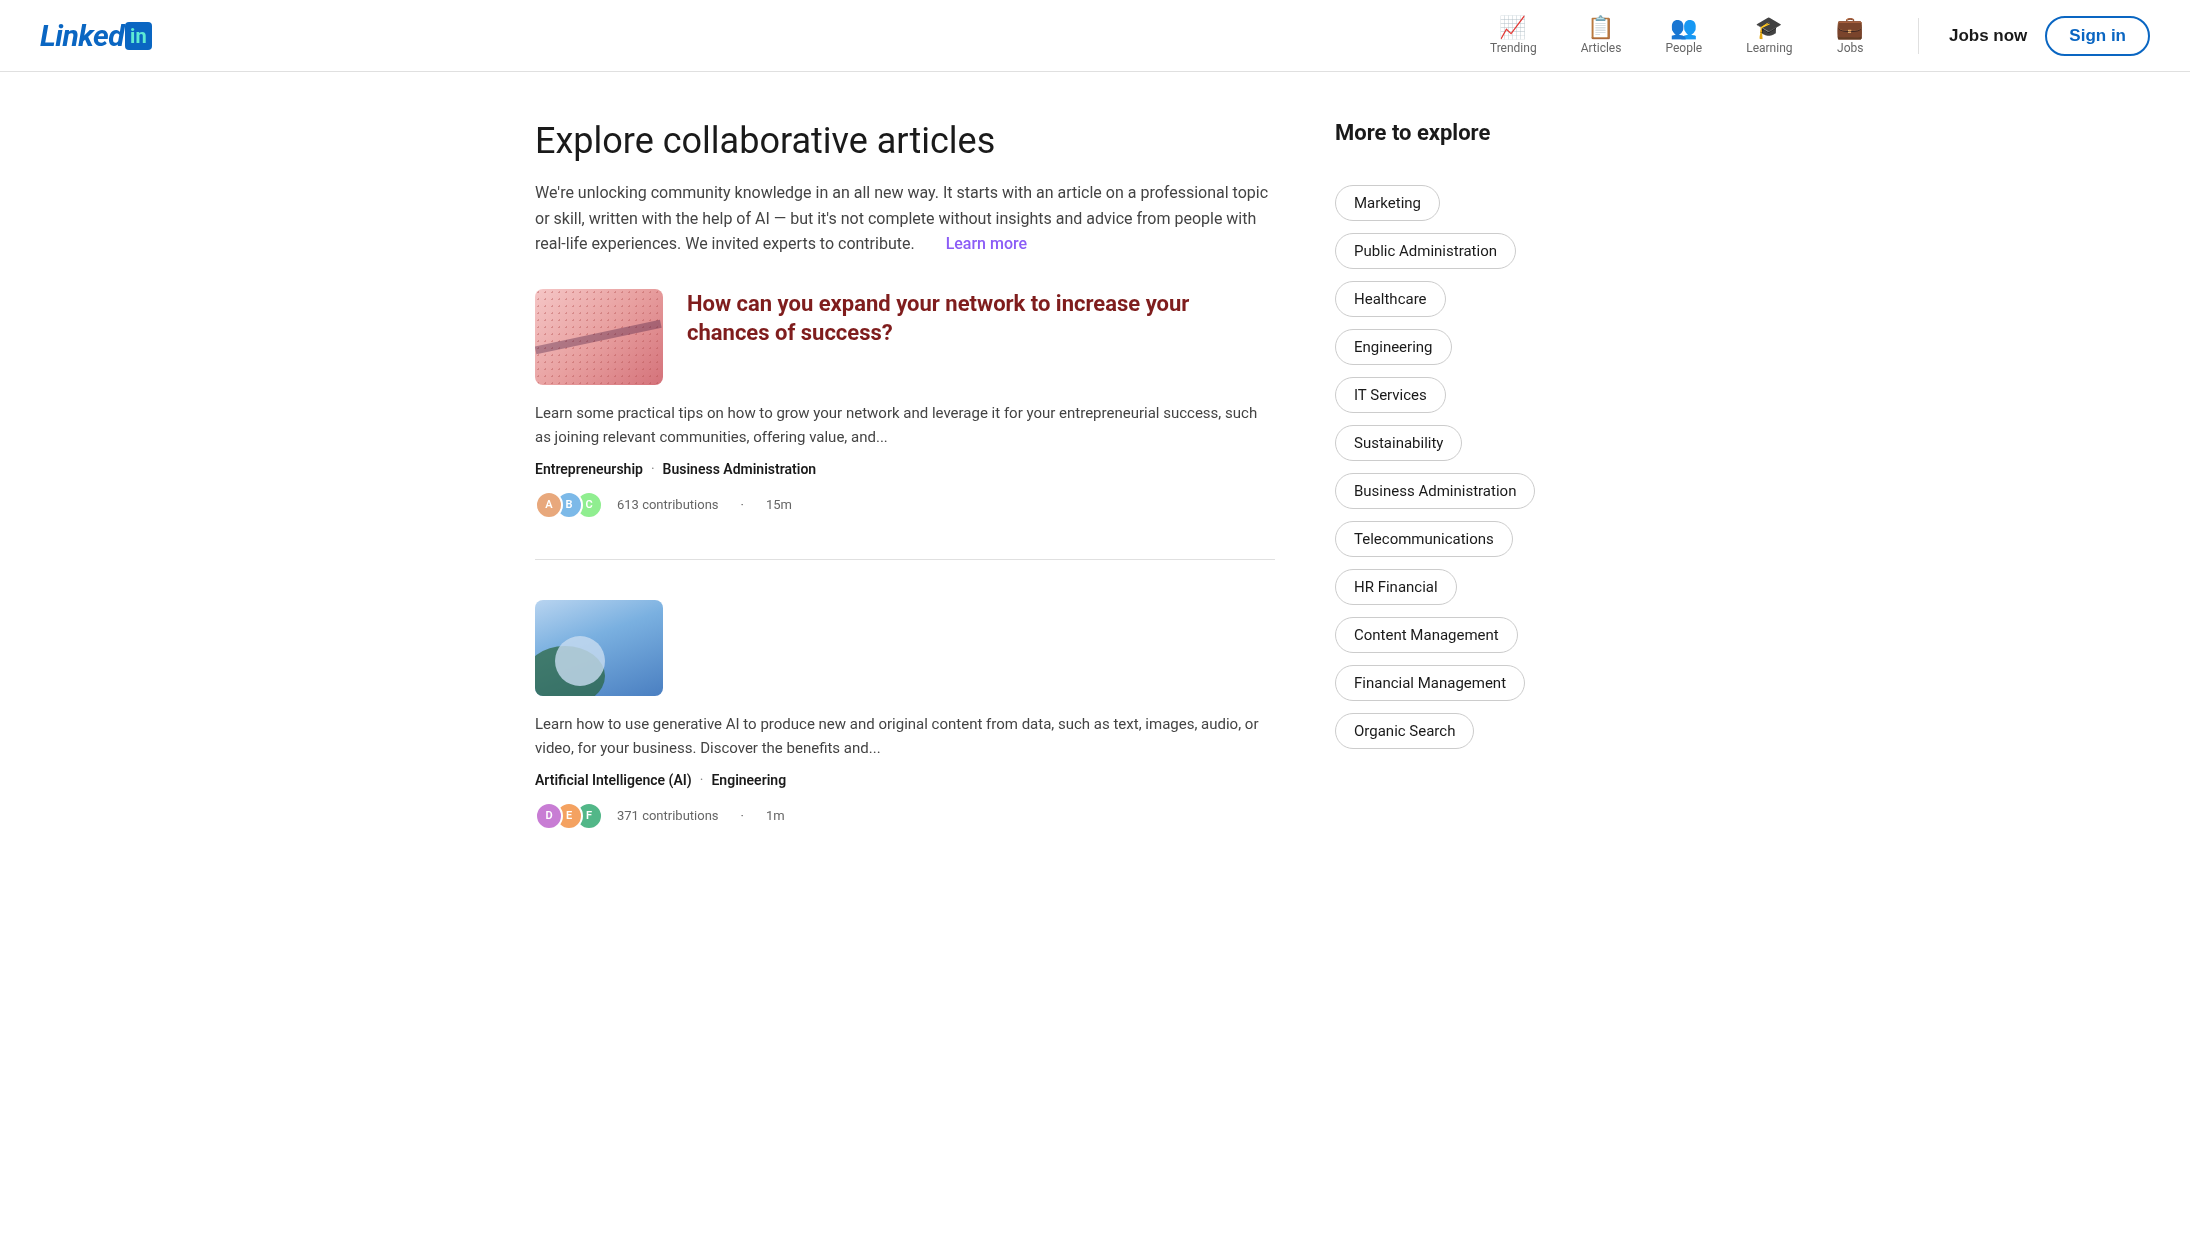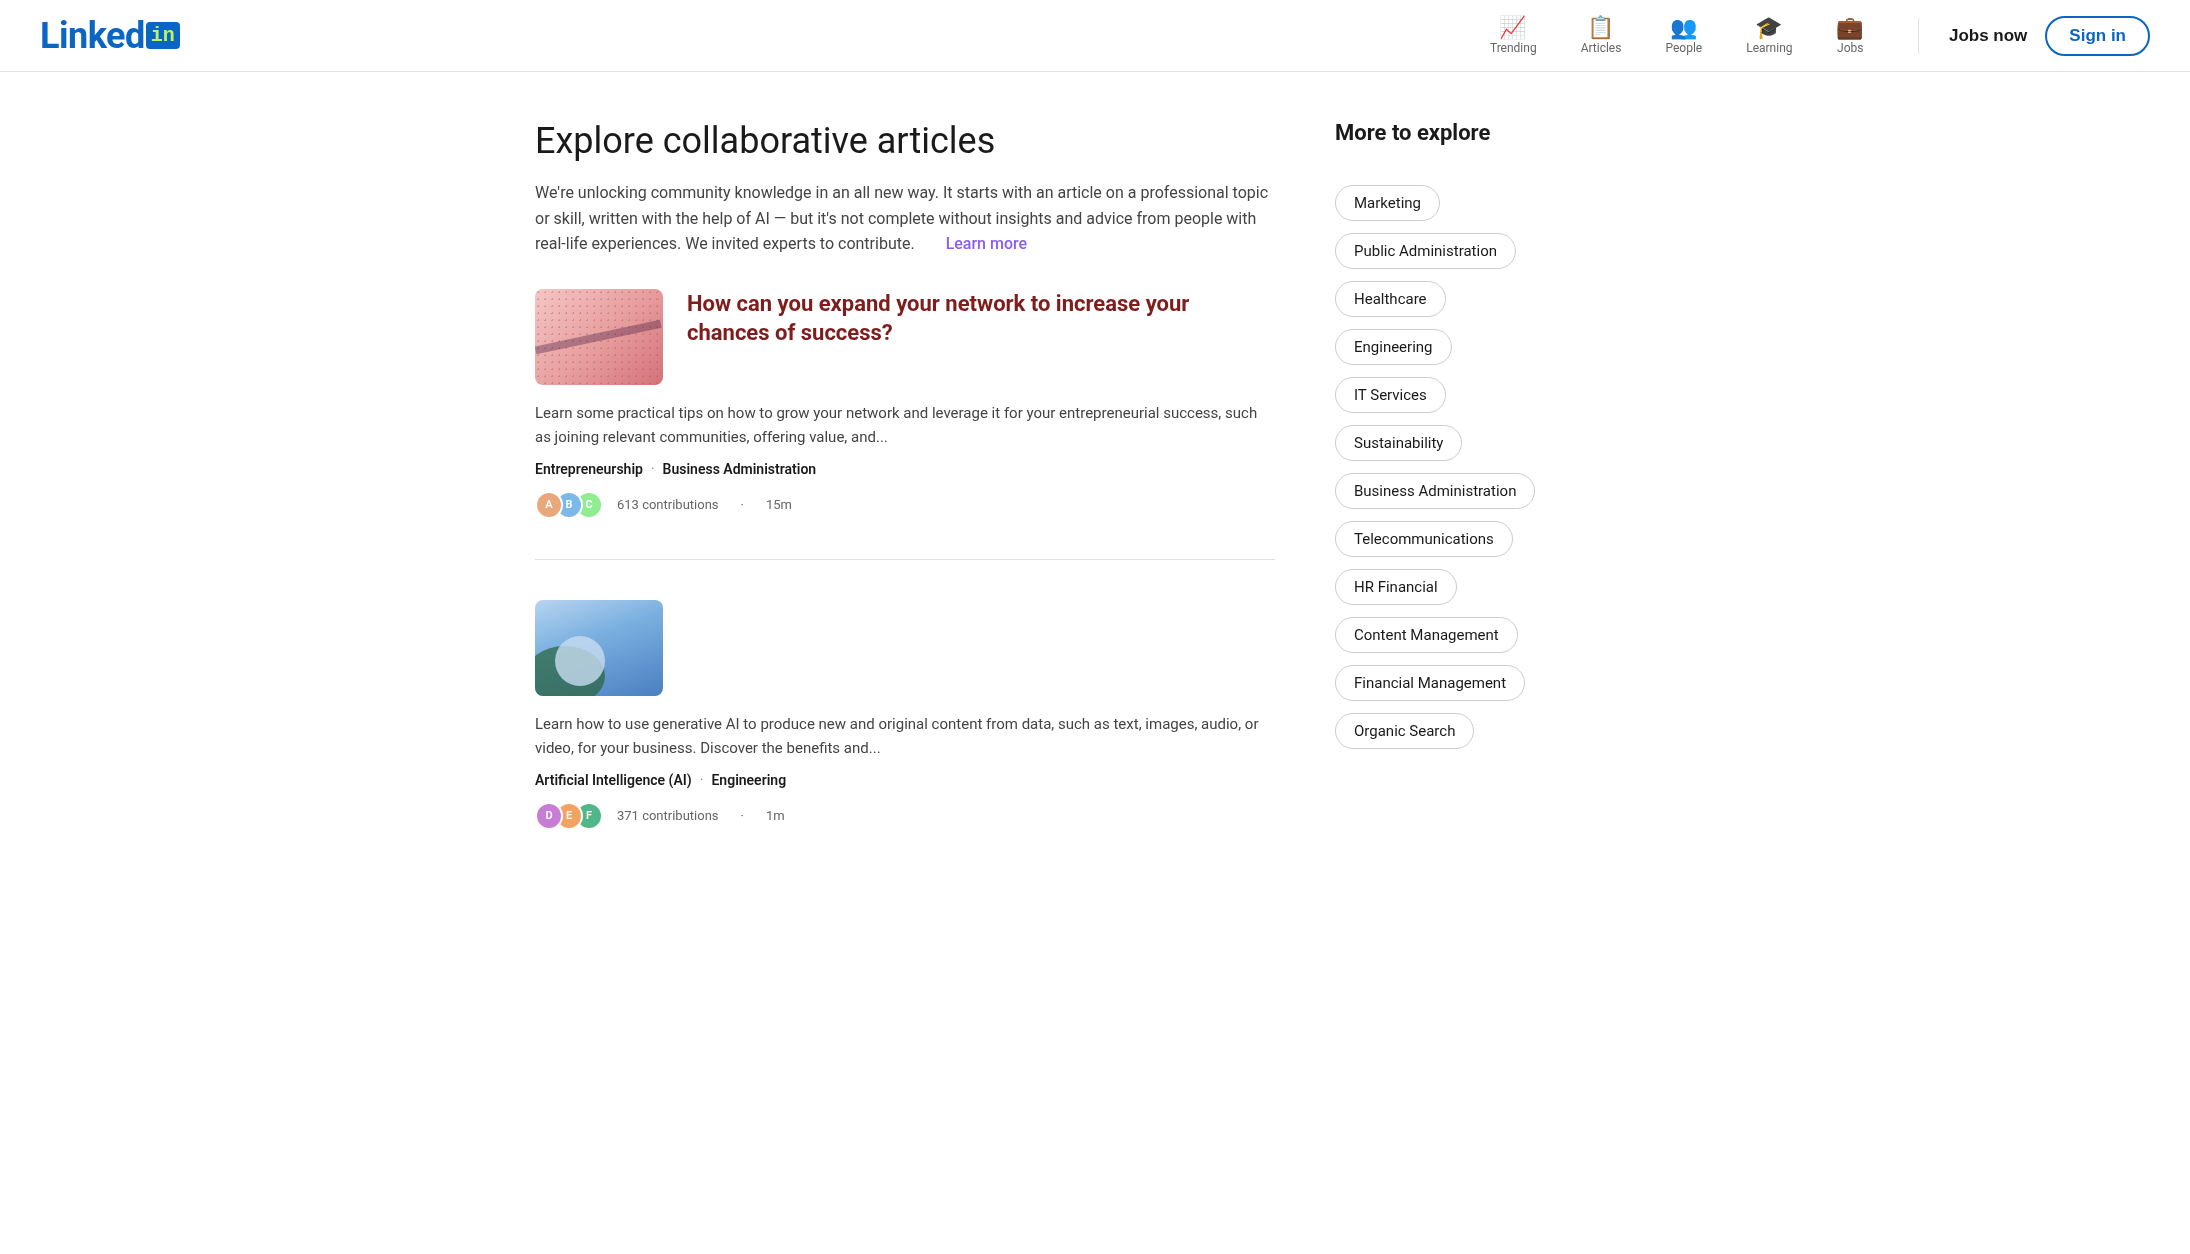--- a/index.html
+++ b/index.html
@@ -17,34 +17,34 @@
       background: #fff;
       z-index: 100;
     }
     .logo {
       display: flex;
       align-items: center;
       margin-right: auto;
       text-decoration: none;
     }
     .logo-text {
-      font-size: 36px;
+      font-size: 30px;
       font-weight: 700;
       color: #0a66c2;
       letter-spacing: -0.5px;
+      font-style: italic;
     }
     .logo-box {
       background: #0a66c2;
-      color: #bef264;
+      color: #5eead4;
       font-size: 20px;
       font-weight: 700;
       padding: 2px 5px;
       border-radius: 4px;
       margin-left: 1px;
-      font-family: Liberation Mono, monospace;
     }
     .nav {
       display: flex;
       align-items: center;
       gap: 8px;
       margin-right: 24px;
     }
     .nav-item {
       display: flex;
       flex-direction: column;

